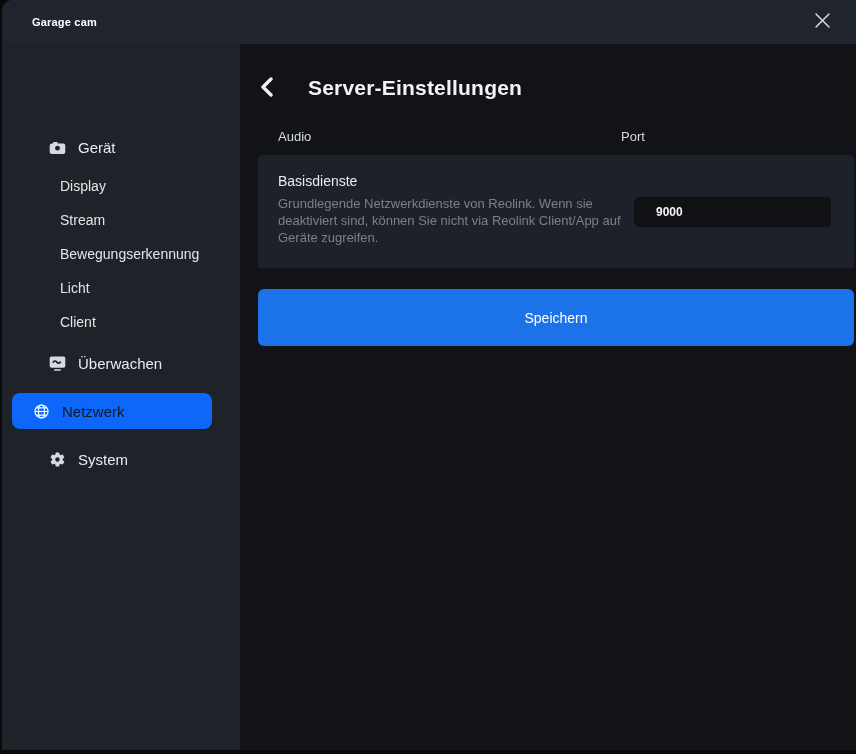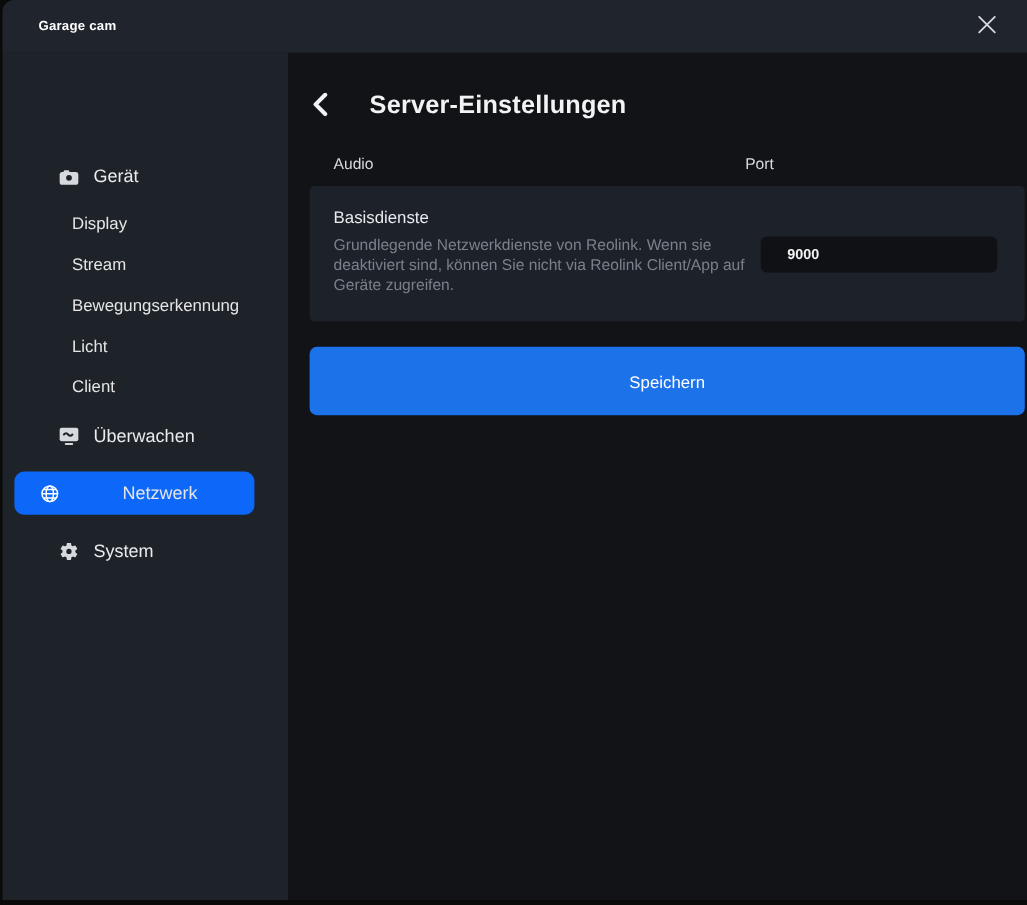--- a/index.html
+++ b/index.html
@@ -50,21 +50,21 @@
     color: #e5e5e5; font-size: 14px;
   }
   .nav-row-selected { height: 48px; display: flex; align-items: center; }
   .nav-pill {
     height: 36px; margin-left: 10px; width: 200px;
     background: #0d68f9; border-radius: 8px;
     display: flex; align-items: center; padding-left: 21px;
     cursor: pointer;
   }
   .nav-pill .nav-icon { width: 17px; height: 17px; margin-right: 12px; display: flex; align-items: center; }
-  .nav-pill .nav-label { color: #e5e5e5; font-size: 15px; margin-left: 40px; }
+  .nav-pill .nav-label { color: #0f172a; font-size: 15px; }
 
   
   .main { flex: 1; padding: 0 16px 0 18px; }
   .page-header { margin-top: 30px; height: 28px; display: flex; align-items: center; gap: 20px; }
   .back-btn {
     width: 24px; height: 24px; background: none; border: none; cursor: pointer;
     display: flex; align-items: center; justify-content: flex-start; padding: 0;
   }
   .page-title { color: #f2f3f5; font-size: 21px; font-weight: bold; margin-left: 6px; letter-spacing: .2px; }
 

